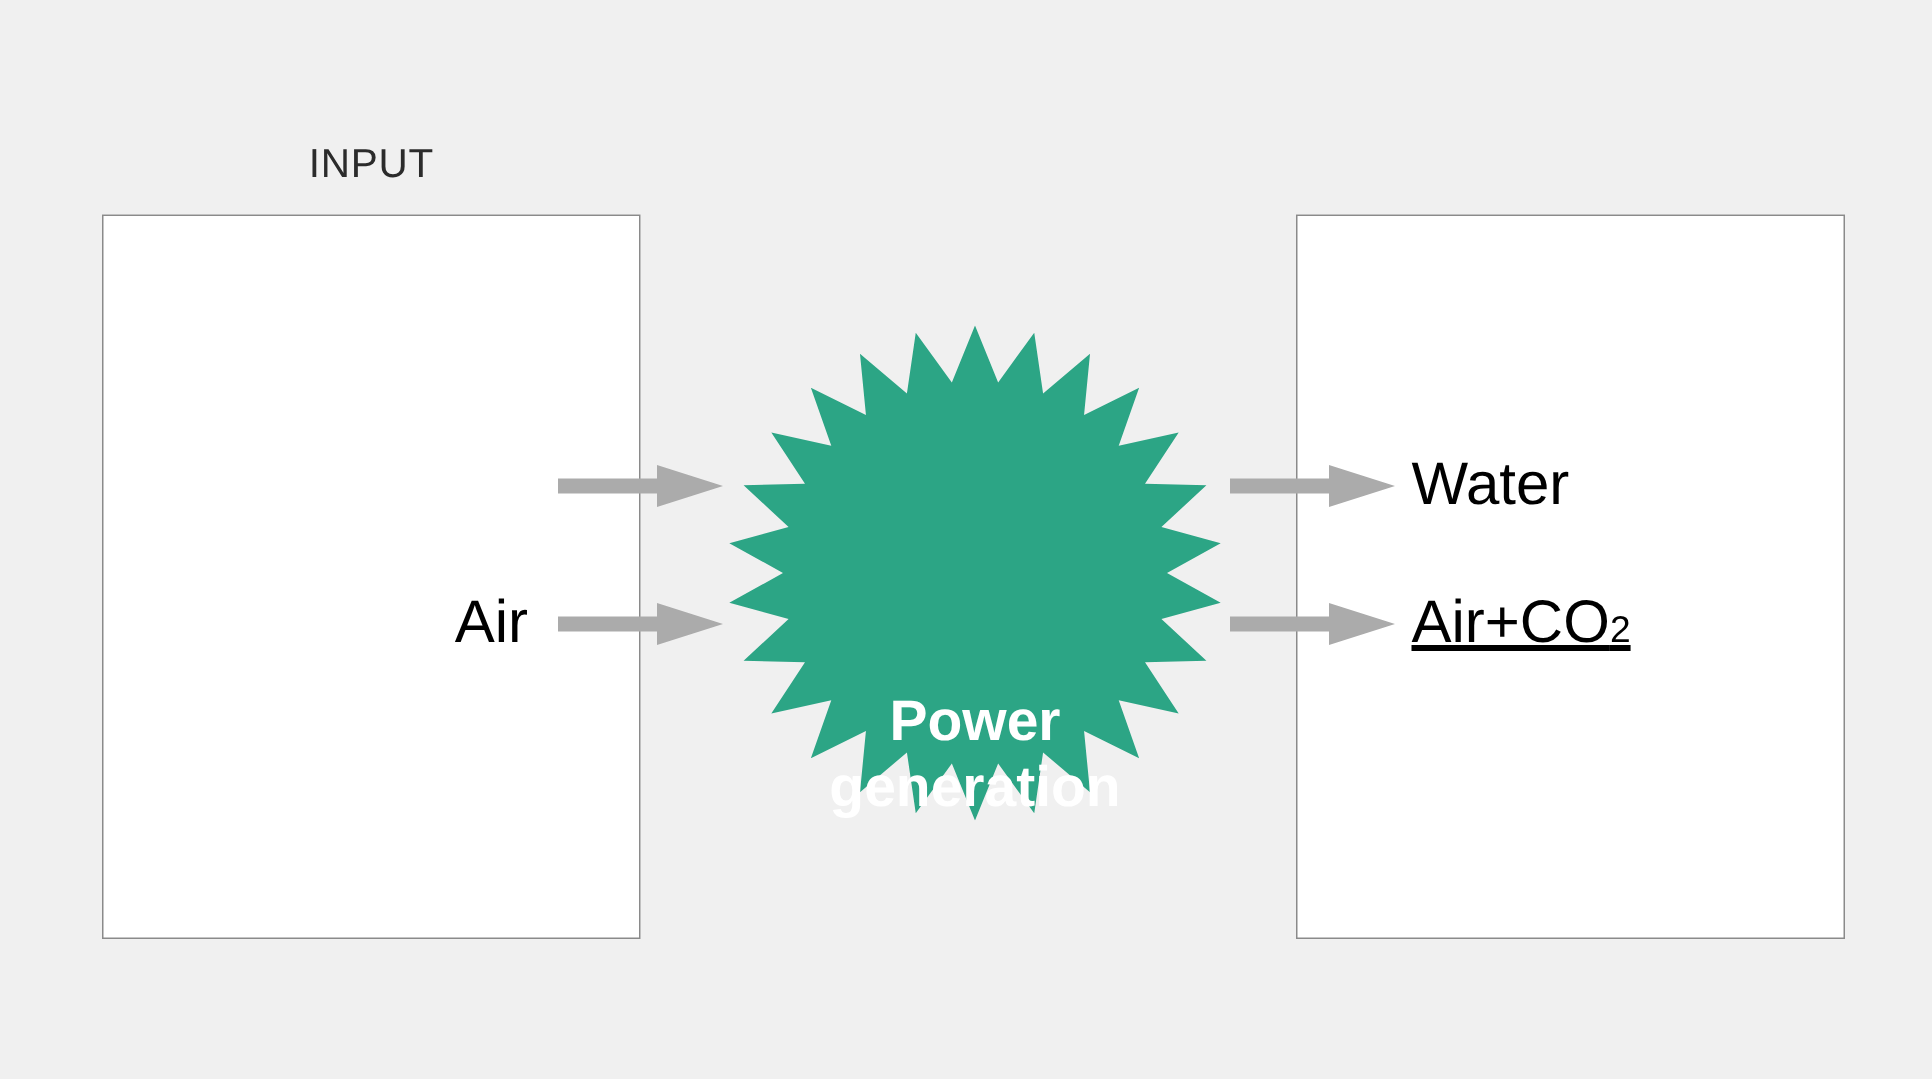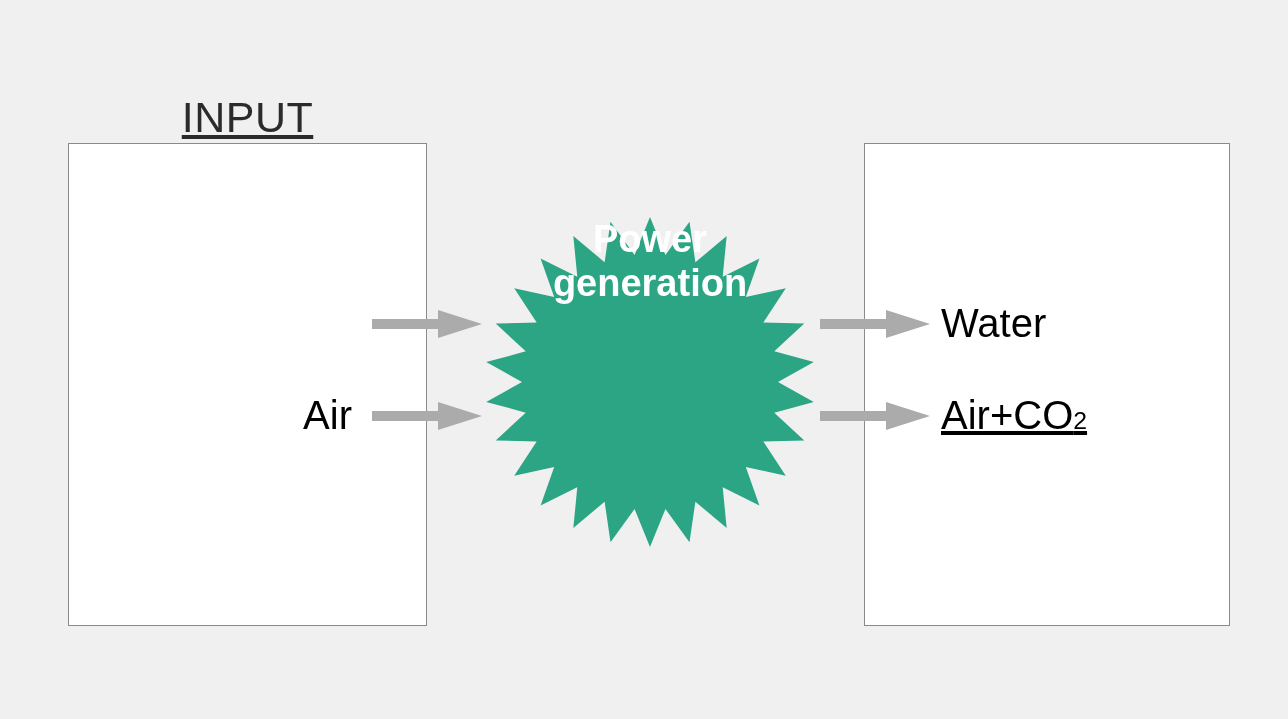--- a/index.html
+++ b/index.html
@@ -14,28 +14,27 @@
     position: relative;
     width: 1288px;
     height: 719px;
     background: #f0f0f0;
     overflow: hidden;
   }
 
   
   .section-title {
     position: absolute;
-    font-size: 43px;
+    font-size: 27px;
     font-weight: 400;
     color: #2b2b2b;
     letter-spacing: 0.5px;
     white-space: nowrap;
     line-height: 1;
     text-align: center;
-    text-decoration: underline;
   }
   #input-title  { left: 68px;  top: 96px; width: 359px; }
   #output-title { left: 864px; top: 96px; width: 366px; }
 
   
   .panel {
     position: absolute;
     background: #ffffff;
     border: 1px solid #8a8a8a;
     box-sizing: border-box;
@@ -87,21 +86,21 @@
   }
   #starburst-text {
     position: absolute;
     left: 485px;
     top: 217px;
     width: 330px;
     height: 330px;
     display: flex;
     flex-direction: column;
     align-items: center;
-    justify-content: flex-start;
+    justify-content: flex-end;
     color: #ffffff;
     font-size: 38px;
     font-weight: bold;
     line-height: 1.16;
     text-align: center;
     pointer-events: none;
   }
 </style>
 </head>
 <body>

